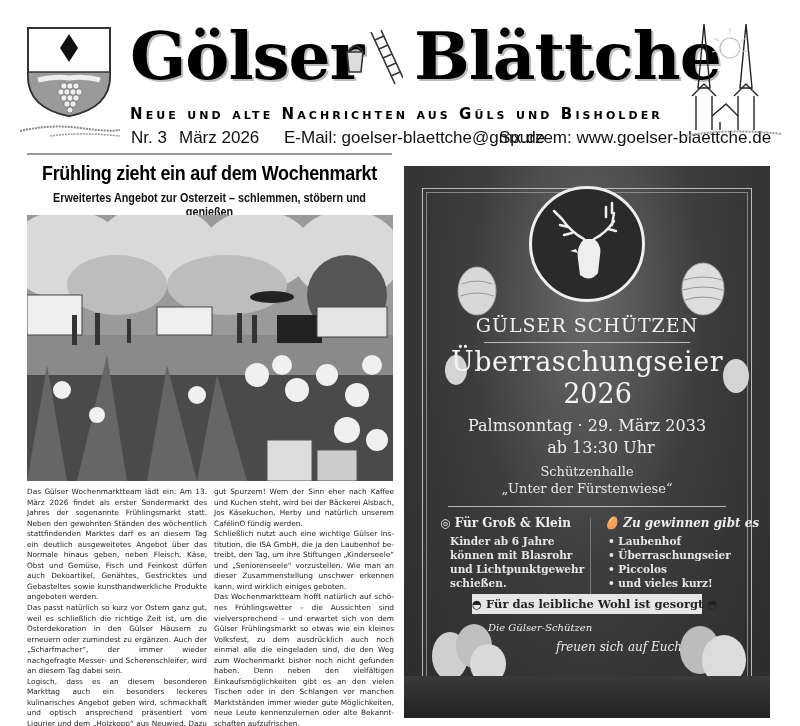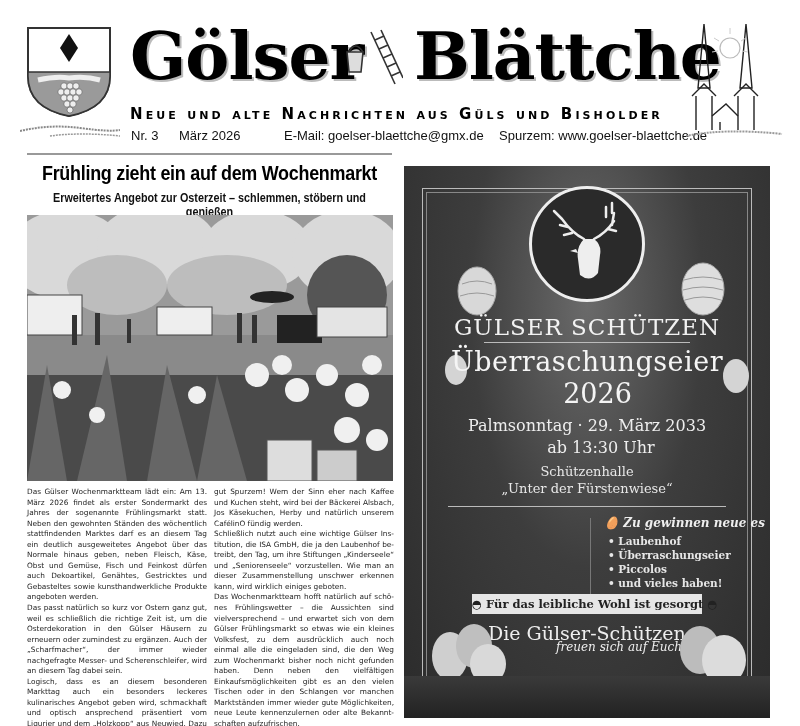--- a/index.html
+++ b/index.html
@@ -19,21 +19,21 @@
   }
   .title .w1 { position: absolute; left: 0; top: 0; }
   .title .w2 { position: absolute; left: 284px; top: 0; }
   .ladder { position: absolute; left: 343px; top: 28px; width: 60px; height: 60px; }
   .subtitle {
     position: absolute; left: 130px; top: 105px; width: 545px;
     font-family: "DejaVu Sans", sans-serif; font-weight: bold; font-size: 15px;
     letter-spacing: 3.1px; color: #000; white-space: nowrap; font-variant: small-caps;
   }
   .infoline {
-    position: absolute; top: 128px; font-size: 13px; color: #111; white-space: nowrap;
+    position: absolute; top: 128px; font-size: 17px; color: #111; white-space: nowrap;
   }
   .church { position: absolute; left: 684px; top: 18px; width: 100px; height: 124px; }
 
   
   .rule-top { position: absolute; left: 27px; top: 153px; width: 365px; height: 2px; background: #999; }
   .headline {
     position: absolute; left: 27px; top: 162px; width: 365px; text-align: center;
     font-family: "Liberation Sans", sans-serif; font-weight: bold; font-size: 19.5px;
     color: #000; letter-spacing: -0.3px; transform: scaleX(0.92); transform-origin: center;
   }
@@ -239,60 +239,72 @@
 
   <svg style="position:absolute; left:52px; top:96px;" width="42" height="54" viewBox="0 0 42 54">
     <ellipse cx="21" cy="29" rx="19" ry="24" fill="#d8d8d8" stroke="#aaa"></ellipse>
     <path d="M6 22 Q21 16 36 22 M4 34 Q21 28 38 34" stroke="#999" fill="none"></path>
   </svg>
   <svg style="position:absolute; left:276px; top:92px;" width="46" height="58" viewBox="0 0 46 58">
     <ellipse cx="23" cy="31" rx="21" ry="26" fill="#dedede" stroke="#aaa"></ellipse>
     <path d="M4 22 Q23 16 42 22 M3 32 Q23 26 43 32 M5 42 Q23 36 41 42" stroke="#999" fill="none"></path>
   </svg>
 
-  <div class="p-center" style="top:148px; font-size:23px; letter-spacing:1px; color:#f2f2f2;">GÜLSER SCHÜTZEN</div>
+  <div class="p-center" style="top:148px; font-size:19px; letter-spacing:1px; color:#f2f2f2;">GÜLSER SCHÜTZEN</div>
   <div style="position:absolute; left:80px; top:176px; width:206px; height:1px; background:#bbb;"></div>
 
   <svg style="position:absolute; left:40px; top:186px;" width="24" height="34" viewBox="0 0 24 34">
     <ellipse cx="12" cy="18" rx="11" ry="15" fill="#d4d4d4"></ellipse>
   </svg>
   <svg style="position:absolute; left:318px; top:190px;" width="28" height="38" viewBox="0 0 28 38">
     <ellipse cx="14" cy="20" rx="13" ry="17" fill="#d4d4d4"></ellipse>
   </svg>
 
   <div class="p-center" style="top:180px; font-size:27px; letter-spacing:0.5px; color:#f5f5f5;">Überraschungseier</div>
   <div class="p-center" style="top:212px; font-size:27px; color:#f5f5f5;padding-left:21px;">2026</div>
   <div class="p-center" style="top:250px; font-size:16px; color:#eee;">Palmsonntag · 29. März 2033</div>
   <div class="p-center" style="top:272px; font-size:16px; color:#eee;padding-left:28px;">ab 13:30 Uhr</div>
   <div class="p-center" style="top:298px; font-size:13px; color:#e8e8e8;">Schützenhalle</div>
   <div class="p-center" style="top:315px; font-size:13px; color:#e8e8e8;">„Unter der Fürstenwiese“</div>
   <div style="position:absolute; left:44px; top:340px; width:278px; height:1px; background:#bbb;"></div>
 
+  <div style="position:absolute; left:36px; top:350px; width:150px;">
+    <div style="font-size:12px; font-weight:bold; white-space:nowrap;">
+      <span>◎</span>
+      <span>Für Groß &amp; Klein</span>
+    </div>
+    <div style="margin-top:4px; margin-left:10px; font-size:10.5px; line-height:14px; font-weight:bold; color:#e6e6e6;">
+      <div>Kinder ab 6 Jahre</div>
+      <div>können mit Blasrohr</div>
+      <div>und Lichtpunktgewehr</div>
+      <div>schießen.</div>
+    </div>
+  </div>
   <div style="position:absolute; left:186px; top:352px; width:1px; height:80px; background:#777;"></div>
 
   <div style="position:absolute; left:200px; top:350px; width:150px;">
     <div style="font-size:12px; font-style:italic; font-weight:bold; white-space:nowrap;">
       <span>🥚</span>
-      <span>Zu gewinnen neue es</span>
+      <span>Zu gewinnen gibt es</span>
     </div>
     <div style="margin-top:4px; margin-left:4px; font-size:10.5px; line-height:14px; font-weight:bold; color:#e6e6e6;">
       <div>• Laubenhof</div>
       <div>• Überraschungseier</div>
       <div>• Piccolos</div>
-      <div>• und vieles haben!</div>
+      <div>• und vieles kurz!</div>
     </div>
   </div>
 
   <div style="position:absolute; left:68px; top:428px; width:230px; height:20px; background:#e6e6e6; color:#222; font-size:11.5px; font-weight:bold; text-align:center; line-height:20px; white-space:nowrap;">
     <span>◓</span>
     <span>Für das leibliche Wohl ist gesorgt</span>
     <span>◓</span>
   </div>
 
-  <div style="position:absolute; left:84px; top:456px; font-size:19px; color:#eee; white-space:nowrap;">Die Gülser-Schützen</div>
+  <div style="position:absolute; left:84px; top:456px; font-size:10px; font-style:italic; color:#eee; white-space:nowrap;">Die Gülser-Schützen</div>
   <div style="position:absolute; left:152px; top:474px; font-size:12px; font-style:italic; color:#eee; white-space:nowrap;">freuen sich auf Euch!</div>
 
   <svg style="position:absolute; left:24px; top:450px;" width="90" height="70" viewBox="0 0 90 70">
     <ellipse cx="22" cy="40" rx="18" ry="24" fill="#cfcfcf"></ellipse>
     <ellipse cx="46" cy="30" rx="18" ry="22" fill="#bfbfbf"></ellipse>
     <ellipse cx="60" cy="48" rx="18" ry="20" fill="#d9d9d9"></ellipse>
   </svg>
   <svg style="position:absolute; left:268px; top:452px;" width="80" height="70" viewBox="0 0 80 70">
     <ellipse cx="28" cy="32" rx="20" ry="24" fill="#bcbcbc"></ellipse>
     <ellipse cx="52" cy="42" rx="22" ry="25" fill="#dcdcdc"></ellipse>

